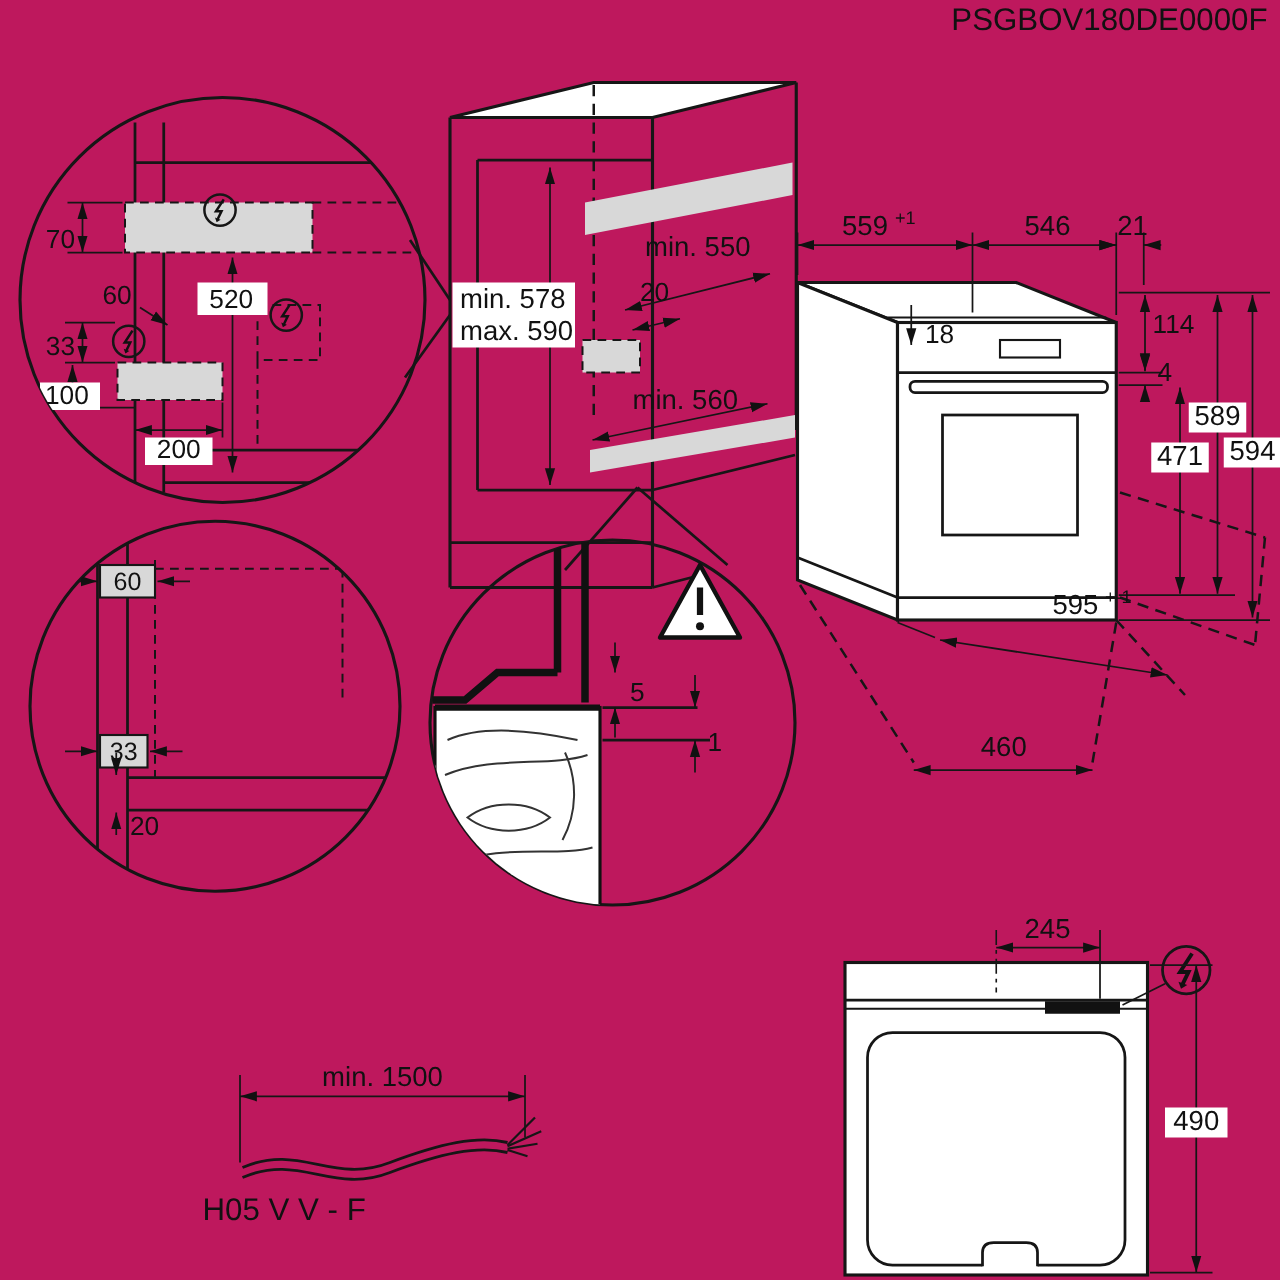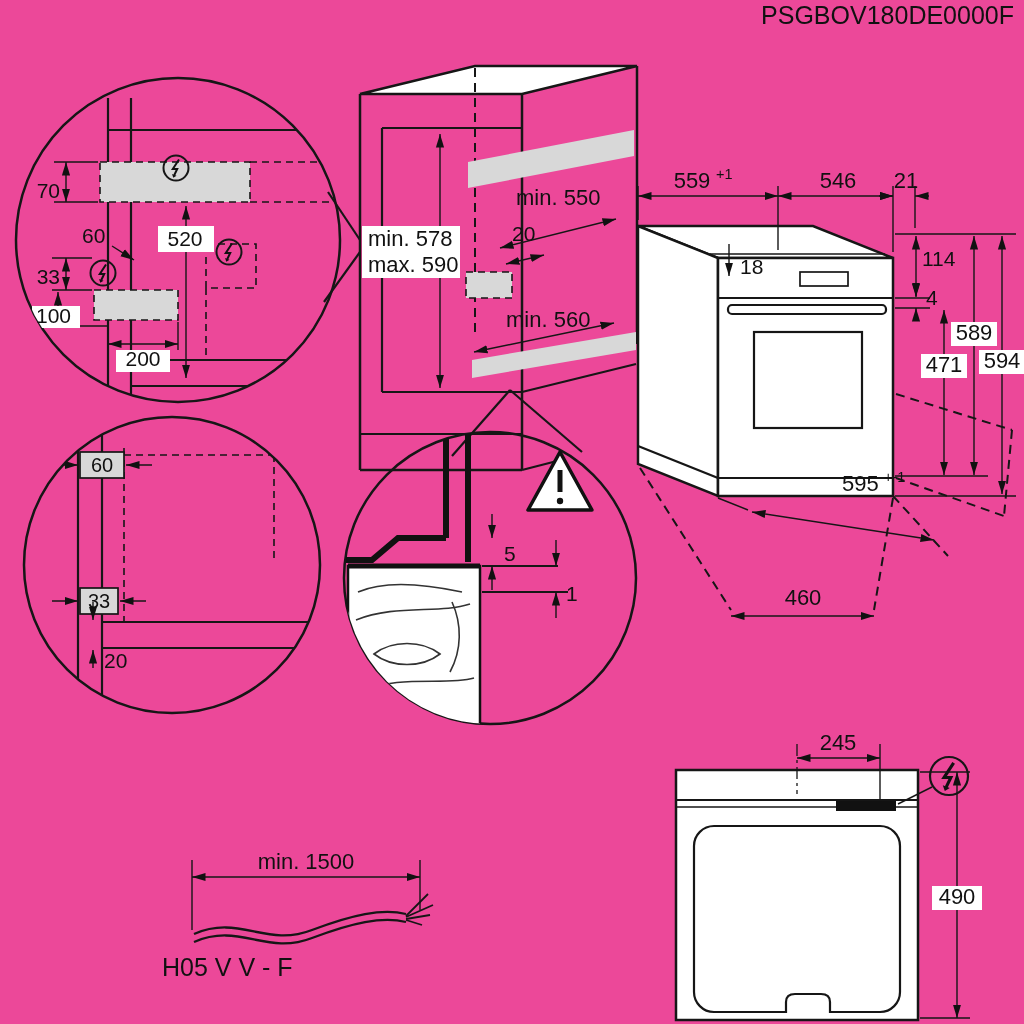--- a/index.html
+++ b/index.html
@@ -1,16 +1,16 @@
 <!DOCTYPE html>
 <html><head>
 <meta charset="utf-8">
 <style>
   html,body{margin:0;padding:0;background:#fff;}
-  .page{width:1024px;height:1024px;position:relative;background:#ec4899;}
+  .page{width:1024px;height:1024px;position:relative;background:#be185d;}
   svg{display:block;}
   text{font-family:"Liberation Sans",sans-serif;fill:#111;}
   .t25{font-size:25px;}
   .t22{font-size:22px;}
   .t21{font-size:21px;}
   .t20{font-size:20px;}
   .t14{font-size:14.5px;}
   .ln{fill:none;stroke:#161616;}
   .s25{stroke-width:2.5;}
   .s2{stroke-width:2.2;}

